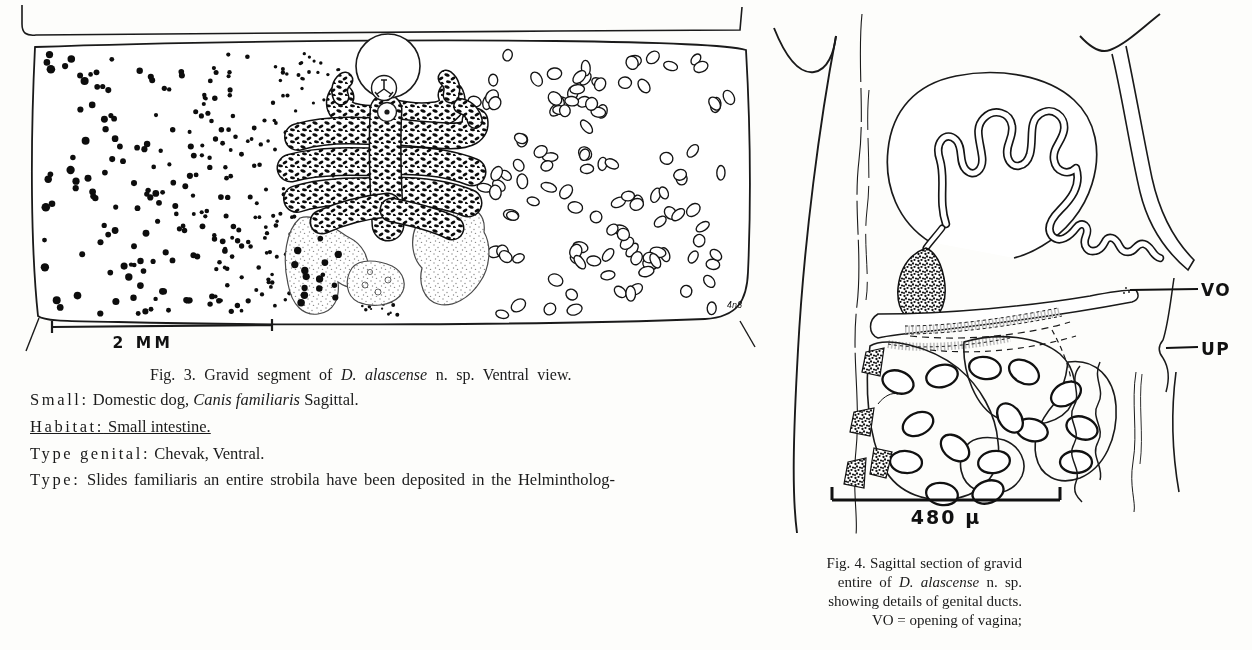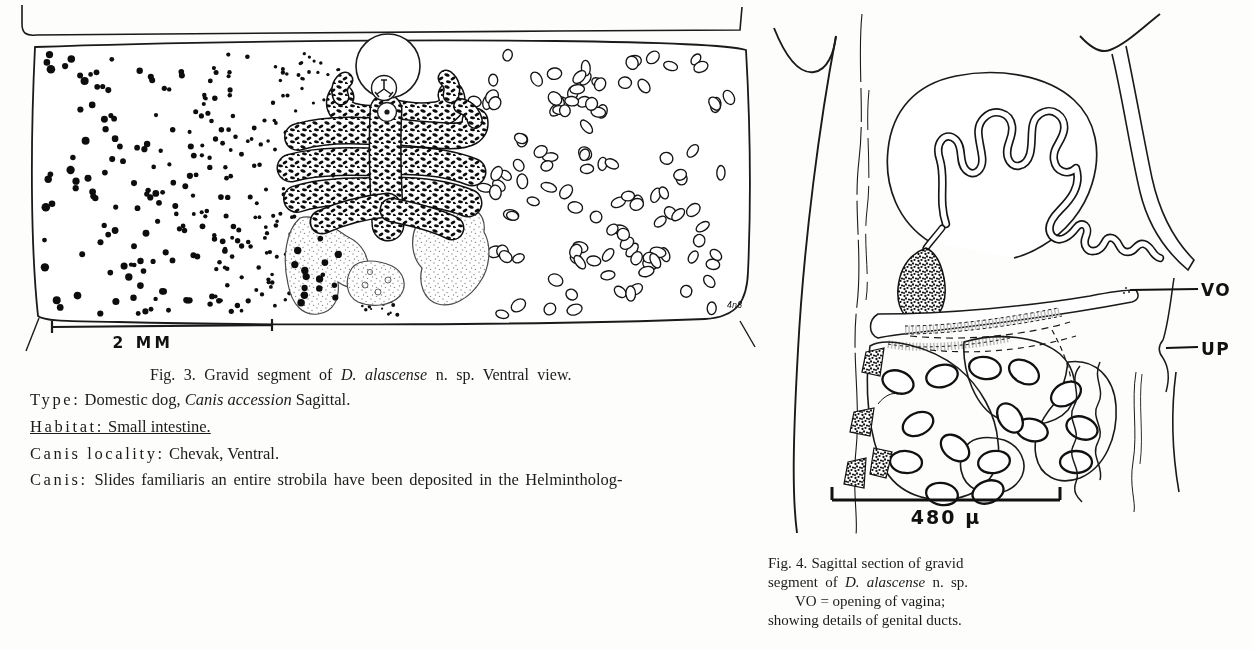--- a/index.html
+++ b/index.html
@@ -3,21 +3,21 @@
 <meta charset="utf-8">
 <style>
   html,body{margin:0;padding:0;background:#ffffff;}
   .page{position:relative;width:1252px;height:650px;background:#fdfdfb;overflow:hidden;
         font-family:"Liberation Serif",serif;color:#1b1b1b;}
   .abs{position:absolute;}
   .it{font-style:italic;}
   .sp-label{letter-spacing:2.6px;}
   .desc-line{font-size:16.5px;white-space:nowrap;}
   .fig3-caption{font-size:16px;word-spacing:4.5px;white-space:nowrap;}
-  .fig4-caption{font-size:15px;line-height:19px;width:254px;}
+  .fig4-caption{font-size:15px;line-height:19px;width:254px;text-align:right;}
   .fig4-caption .cap-line{white-space:nowrap;}
   .indented{padding-left:27px;}
   svg{display:block;}
   svg text{font-family:"DejaVu Sans",sans-serif;fill:#111;}
 </style>
 </head>
 <body>
 
 <div class="page">
 
@@ -560,33 +560,33 @@
     </g>
 
     <text x="727" y="308" font-size="8" font-style="italic" fill="#555" font-family="Liberation Serif, serif">4n8</text>
   </svg>
 
   <div class="abs fig3-caption" style="left:150px;top:354px;margin-top:12px;">
     <span>Fig. 3. Gravid segment of </span><span class="it">D. alascense</span><span> n. sp. Ventral view.</span>
   </div>
 
   <div class="abs desc-line" style="left:30px;top:390px;">
-    <span class="sp-label">Type:</span><span> Domestic dog, </span><span class="it">Canis accession</span><span> Sagittal.</span>
+    <span class="sp-label">Small:</span><span> Domestic dog, </span><span class="it">Canis familiaris</span><span> Sagittal.</span>
   </div>
 
   <div class="abs desc-line" style="left:30px;top:417px;text-decoration:underline;">
     <span class="sp-label">Habitat:</span><span> Small intestine.</span>
   </div>
 
   <div class="abs desc-line" style="left:30px;top:444px;">
-    <span class="sp-label">Canis locality:</span><span> Chevak, Ventral.</span>
+    <span class="sp-label">Type genital:</span><span> Chevak, Ventral.</span>
   </div>
 
   <div class="abs desc-line" style="left:30px;top:470px;word-spacing:2.5px;">
-    <span class="sp-label">Canis:</span><span> Slides familiaris an entire strobila have been deposited in the Helmintholog-</span>
+    <span class="sp-label">Type:</span><span> Slides familiaris an entire strobila have been deposited in the Helmintholog-</span>
   </div>
 
 
   <svg class="abs" style="left:770px;top:0;" width="482" height="545" viewBox="0 0 482 545">
     <defs>
       <pattern id="f4-dstip" width="7" height="7" patternUnits="userSpaceOnUse">
         <rect width="7" height="7" fill="#ffffff"></rect>
         <circle cx="1.5" cy="2" r="1.15" fill="#141414"></circle>
         <circle cx="4.5" cy="1" r="1.1" fill="#141414"></circle>
         <circle cx="3" cy="4.5" r="1.15" fill="#141414"></circle>
@@ -693,19 +693,19 @@
 
     <g>
       <path d="M62,500 L290,500 M62,500 L62,487 M290,500 L290,487" fill="none" stroke="#111" stroke-width="3"></path>
       <text x="176" y="524" text-anchor="middle" font-size="19" font-weight="bold" letter-spacing="2">480 μ</text>
     </g>
   </svg>
 
   <div class="abs fig4-caption" style="left:768px;top:554px;">
     <div class="cap-line" style="word-spacing:0.5px;">Fig. 4. Sagittal section of gravid</div>
     <div class="cap-line" style="word-spacing:3.5px;">
-      <span>segment of </span><span class="it">D. alascense</span><span> n. sp.</span>
+      <span>entire of </span><span class="it">D. alascense</span><span> n. sp.</span>
     </div>
+    <div class="cap-line">showing details of genital ducts.</div>
     <div class="cap-line indented">VO = opening of vagina;</div>
-    <div class="cap-line">showing details of genital ducts.</div>
   </div>
 
 </div>
 
 </body></html>

